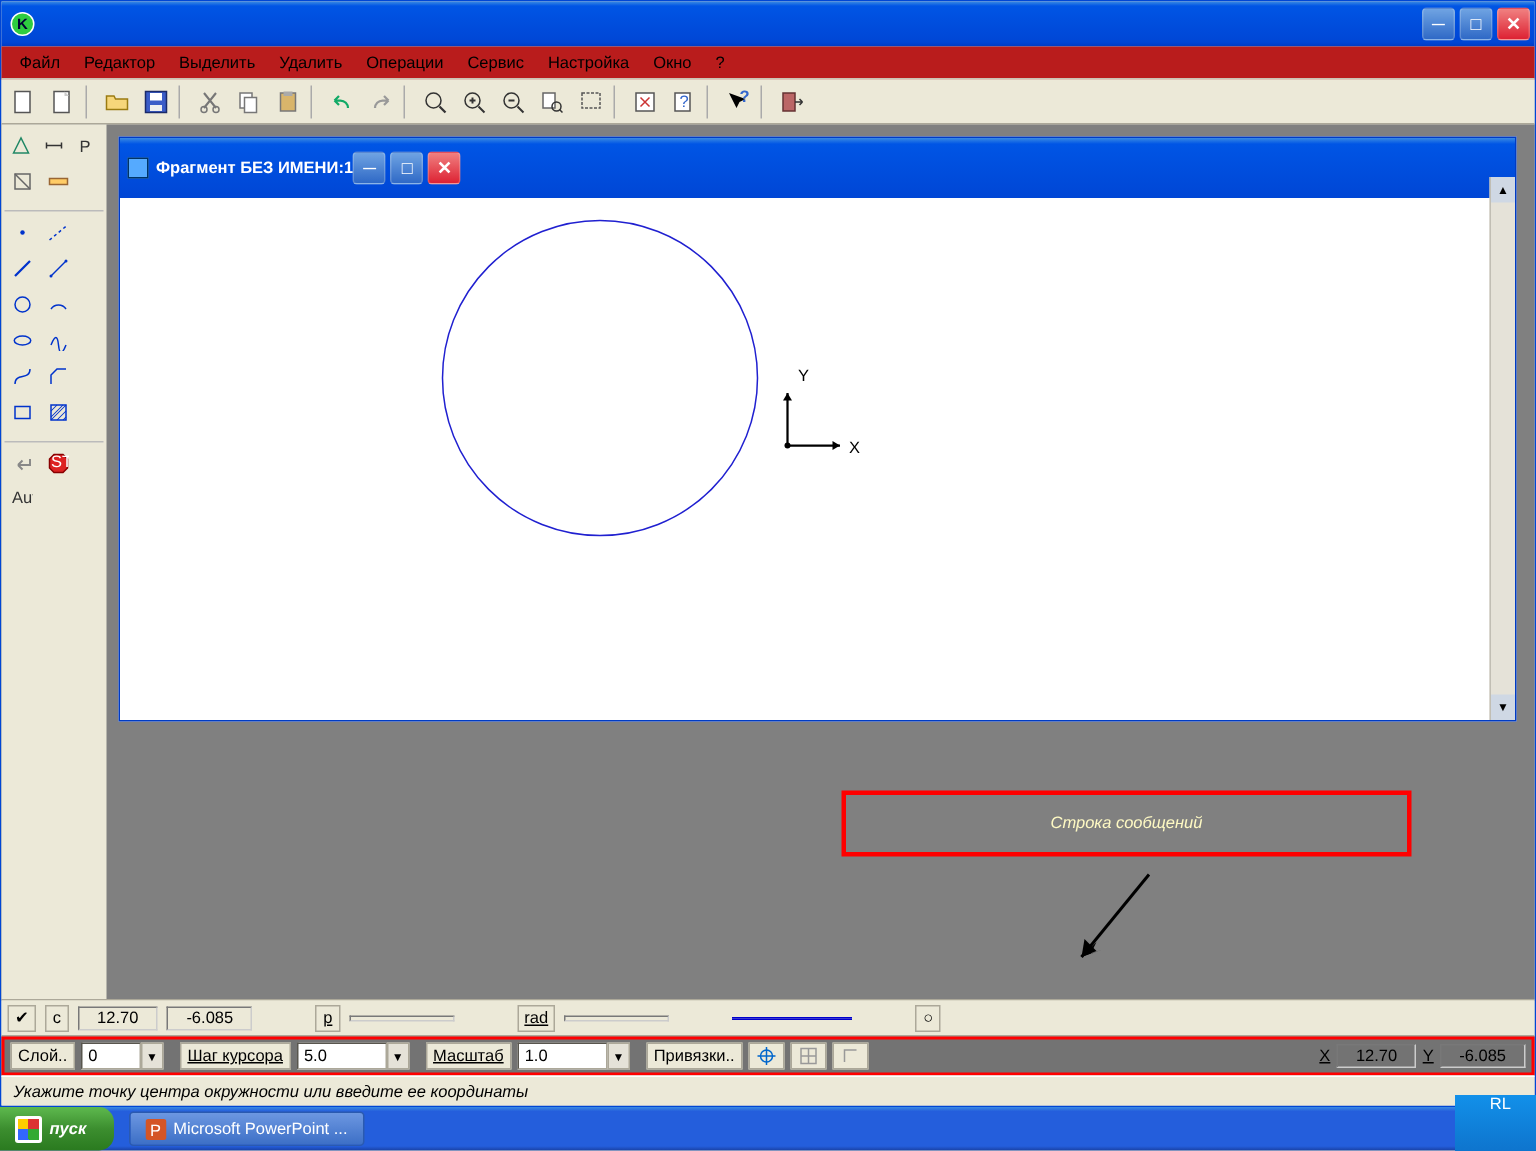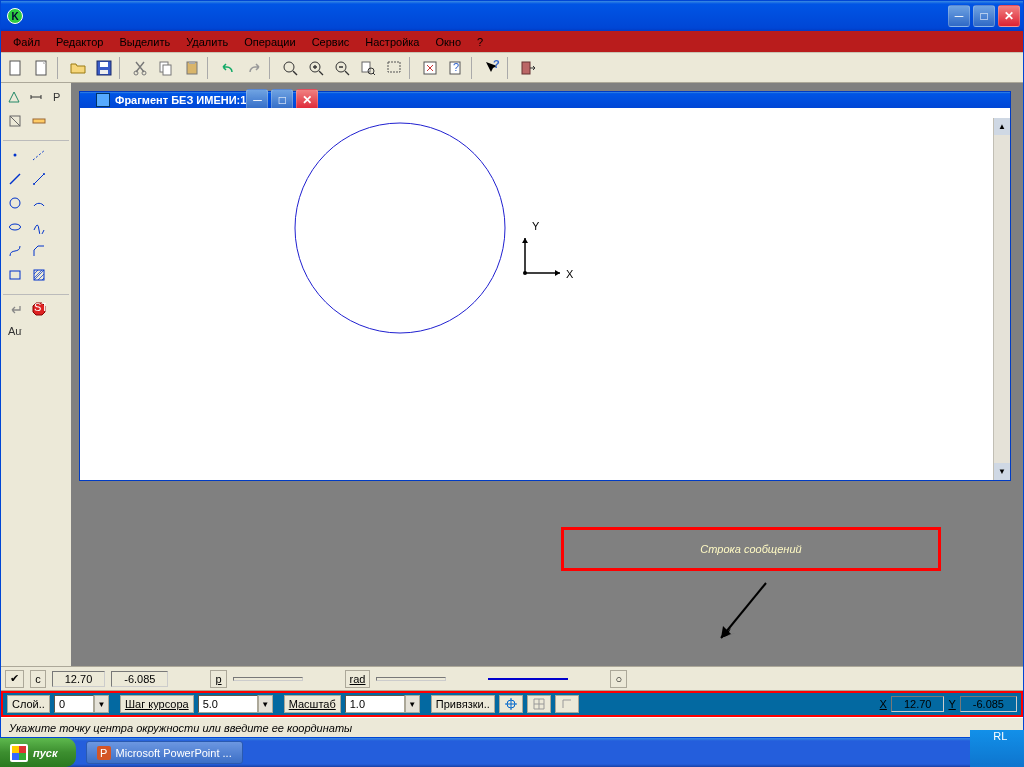--- a/index.html
+++ b/index.html
@@ -15,31 +15,31 @@
 .menubar span{padding:3px 8px;cursor:default;}
 .toolbar{height:30px;background:#ece9d8;display:flex;align-items:center;border-bottom:1px solid #aca899;padding:1px 2px;gap:0;}
 .tbtn{width:24px;height:24px;border:1px solid transparent;display:flex;align-items:center;justify-content:center;margin:0 1px;}
 .tsep{width:6px;height:22px;border-left:1px solid #aaa;margin:0 2px;}
 .workzone{flex:1;display:flex;background:#808080;}
 .left-toolbox{width:70px;background:#ece9d8;display:flex;flex-direction:column;padding:2px;}
 .ltrow{display:flex;}
 .lbtn{width:22px;height:22px;border:1px solid #ece9d8;display:flex;align-items:center;justify-content:center;margin:1px;background:#ece9d8;}
 .mdi-area{flex:1;position:relative;padding:8px;}
 .docwin{position:absolute;left:8px;top:8px;right:12px;height:390px;border:1px solid #003bc4;background:#fff;display:flex;flex-direction:column;}
-.doc-title{height:16px;background:linear-gradient(#3a8ae2,#0055e5 10%,#0046d5);display:flex;align-items:center;color:#fff;font-weight:bold;padding-left:16px;}
+.doc-title{height:40px;background:linear-gradient(#3a8ae2,#0055e5 10%,#0046d5);display:flex;align-items:center;color:#fff;font-weight:bold;padding-left:5px;}
 .doc-title .ico2{width:14px;height:14px;background:#5af;border:1px solid #036;margin-right:5px;}
 .doc-canvas{flex:1;background:#fff;position:relative;overflow:hidden;}
 .vscroll{position:absolute;right:0;top:26px;bottom:0;width:17px;background:#e5e2d8;border-left:1px solid #c1beb4;}
 .vscroll .up,.vscroll .dn{height:17px;background:#cfd8e4;display:flex;align-items:center;justify-content:center;font-size:8px;}
 .vscroll .dn{position:absolute;bottom:0;width:100%;}
 .callout{position:absolute;left:490px;top:444px;width:380px;height:44px;border:3px solid #ff0000;display:flex;align-items:center;justify-content:center;color:#fef9c3;font-style:italic;font-family:'Times New Roman',serif;font-size:22px;}
 .arrow{position:absolute;left:640px;top:495px;}
 .bottombars{border-top:1px solid #aca899;}
 .row1{height:24px;background:#ece9d8;display:flex;align-items:center;padding:0 4px;gap:6px;border-bottom:1px solid #aca899;}
-.row2{height:26px;background:#0369a1;display:flex;align-items:center;padding:0 4px;gap:4px;border:2px solid #ff0000;}
+.row2{height:26px;background:#737373;display:flex;align-items:center;padding:0 4px;gap:4px;border:2px solid #ff0000;}
 .row3{height:20px;background:#ece9d8;display:flex;align-items:center;padding:0 8px;border-top:1px solid #fff;font-style:italic;}
 .smallbtn{height:18px;padding:0 4px;border:1px solid #aca899;background:#ece9d8;display:flex;align-items:center;}
 .field{height:18px;border:1px inset #aca899;background:#fff;padding:0 4px;display:flex;align-items:center;}
 .dropdown{display:flex;align-items:center;}
 .dropbtn{width:15px;height:18px;background:#e5e2d8;border:1px solid #aca899;display:flex;align-items:center;justify-content:center;font-size:8px;}
 .inset{border:1px inset #ccc;padding:1px 12px;}
 
 .taskbar{position:absolute;left:0;bottom:0;width:1024px;height:29px;background:linear-gradient(#3a8ae2,#245edc 10%,#245edc 90%,#1941a5);display:flex;align-items:center;}
 .start{height:29px;padding:0 18px 0 10px;background:linear-gradient(#5eb94e,#3c8e2f 50%,#2a7a1f);color:#fff;font-weight:bold;font-style:italic;font-size:15px;display:flex;align-items:center;border-radius:0 10px 10px 0;}
 .start .logo{width:18px;height:18px;margin-right:5px;background:#fff;border-radius:2px;display:inline-block;position:relative;}

